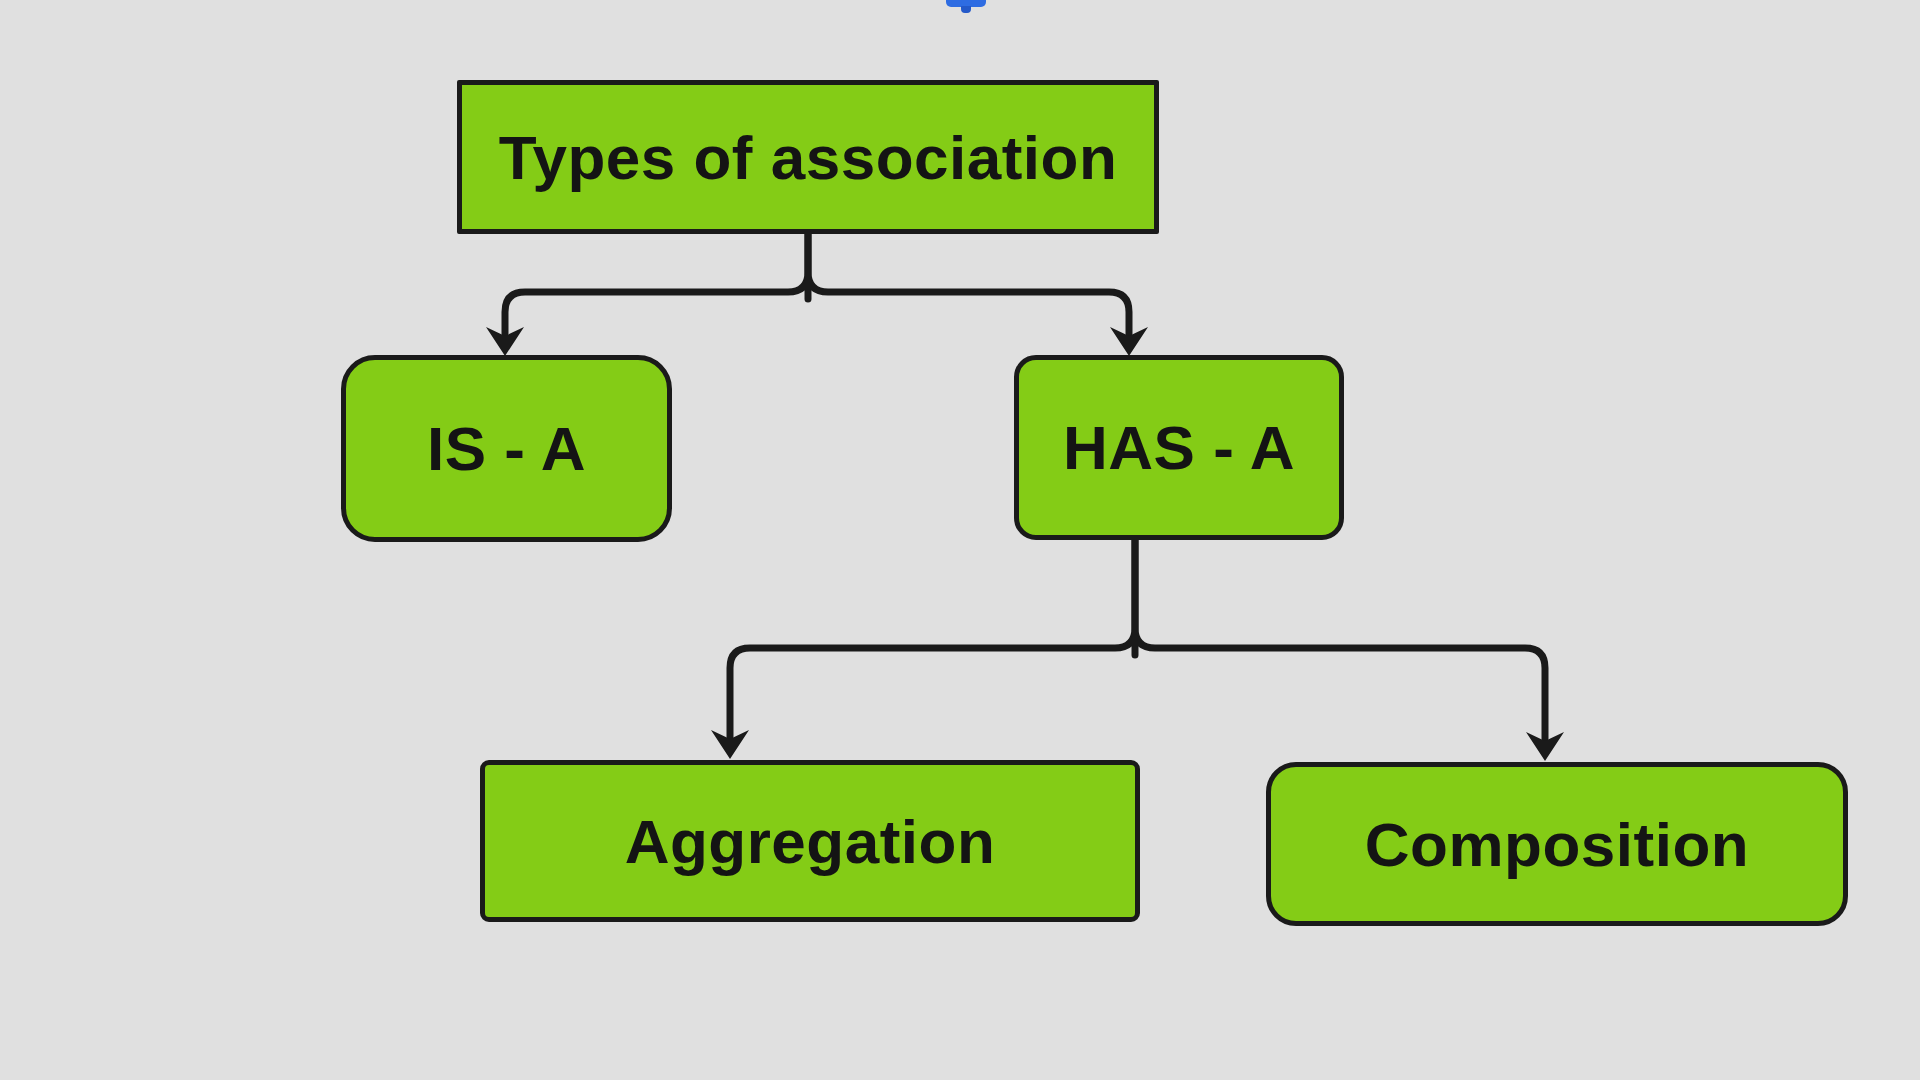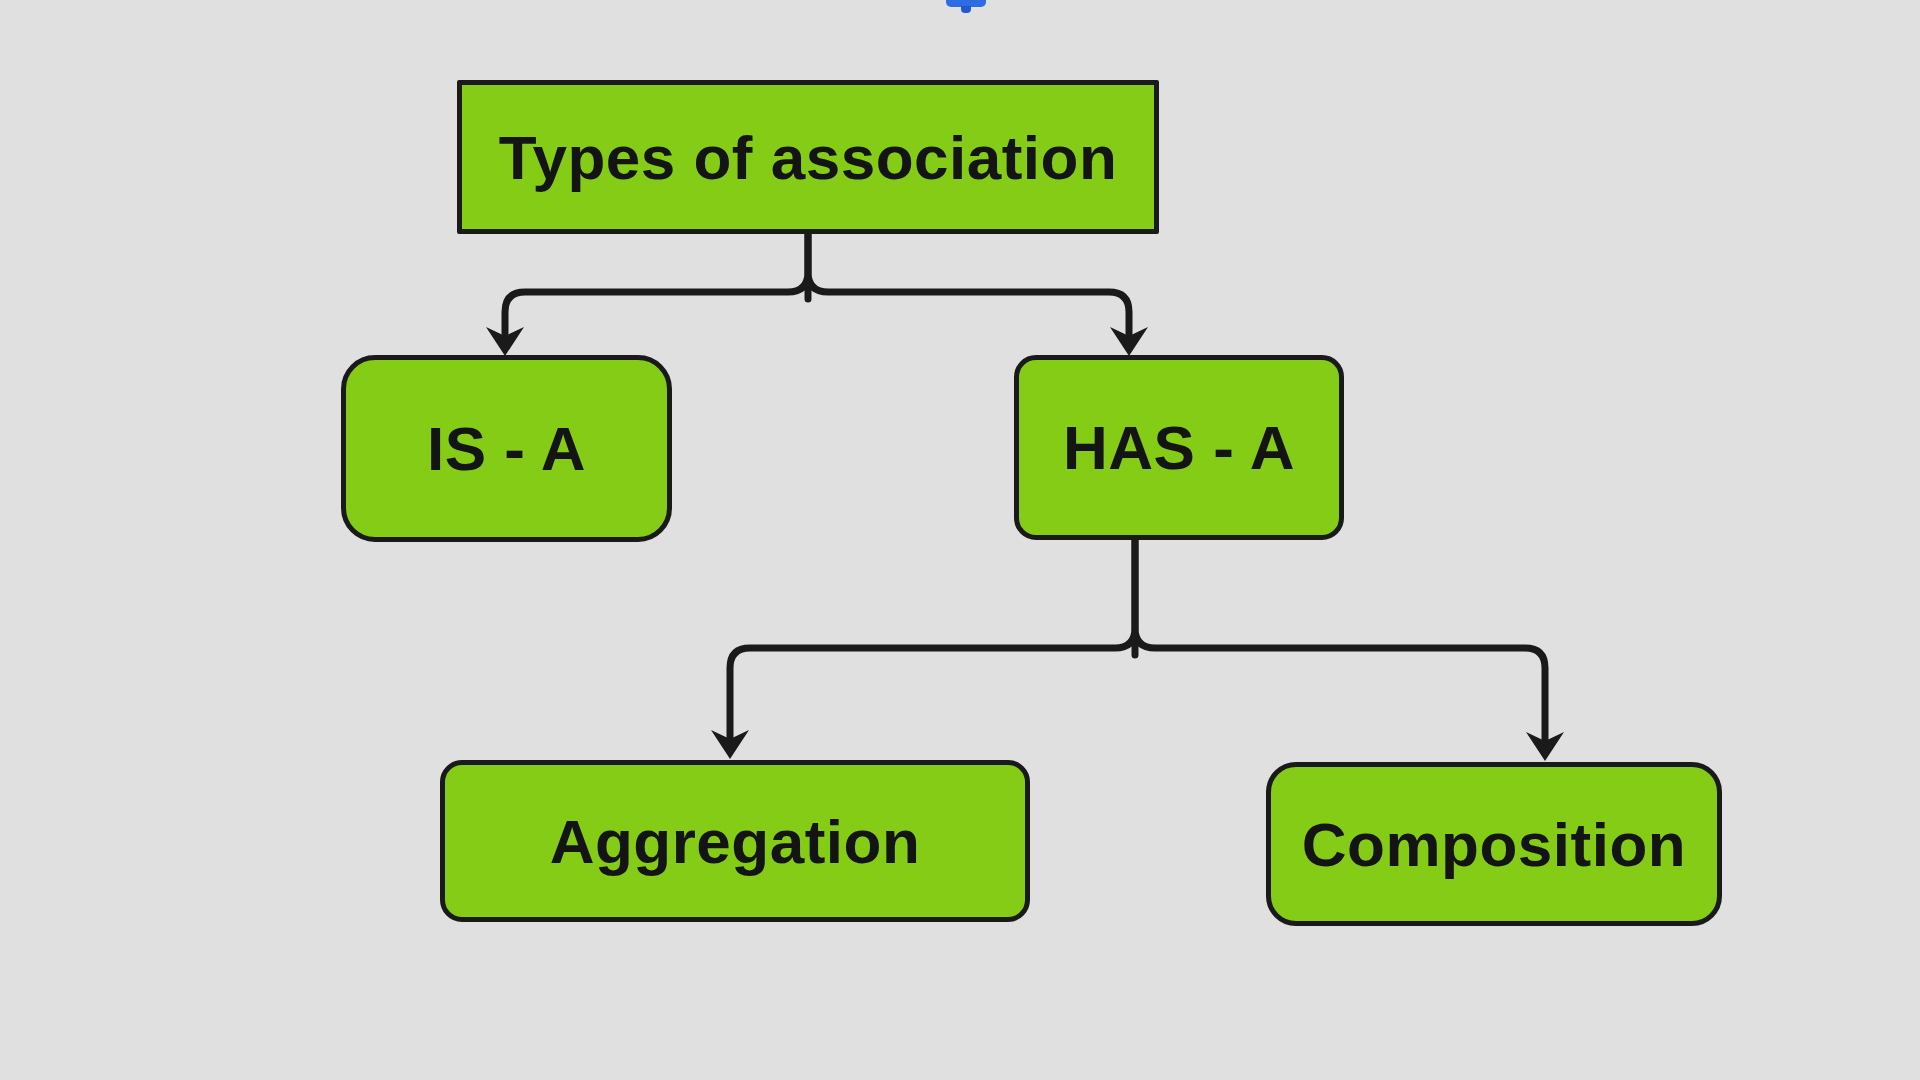--- a/index.html
+++ b/index.html
@@ -58,27 +58,27 @@
     width: 331px; height: 187px;
     border-radius: 34px;
   }
   #node-has-a {
     left: 970px; top: 355px;
     width: 330px; height: 185px;
     border-radius: 22px;
     margin-left: 44px;
   }
   #node-aggregation {
-    left: 440px; top: 760px;
-    width: 590px; height: 162px;
-    border-radius: 22px;
+    left: 480px; top: 760px;
+    width: 660px; height: 162px;
+    border-radius: 9px;
   }
   #node-composition {
     left: 1266px; top: 762px;
-    width: 456px; height: 164px;
+    width: 582px; height: 164px;
     border-radius: 30px;
   }
   
   #clipped-plus-icon {
     position: absolute;
     left: 946px; top: 0;
     width: 40px; height: 14px;
   }
   #clipped-plus-icon .bar {
     position: absolute;

